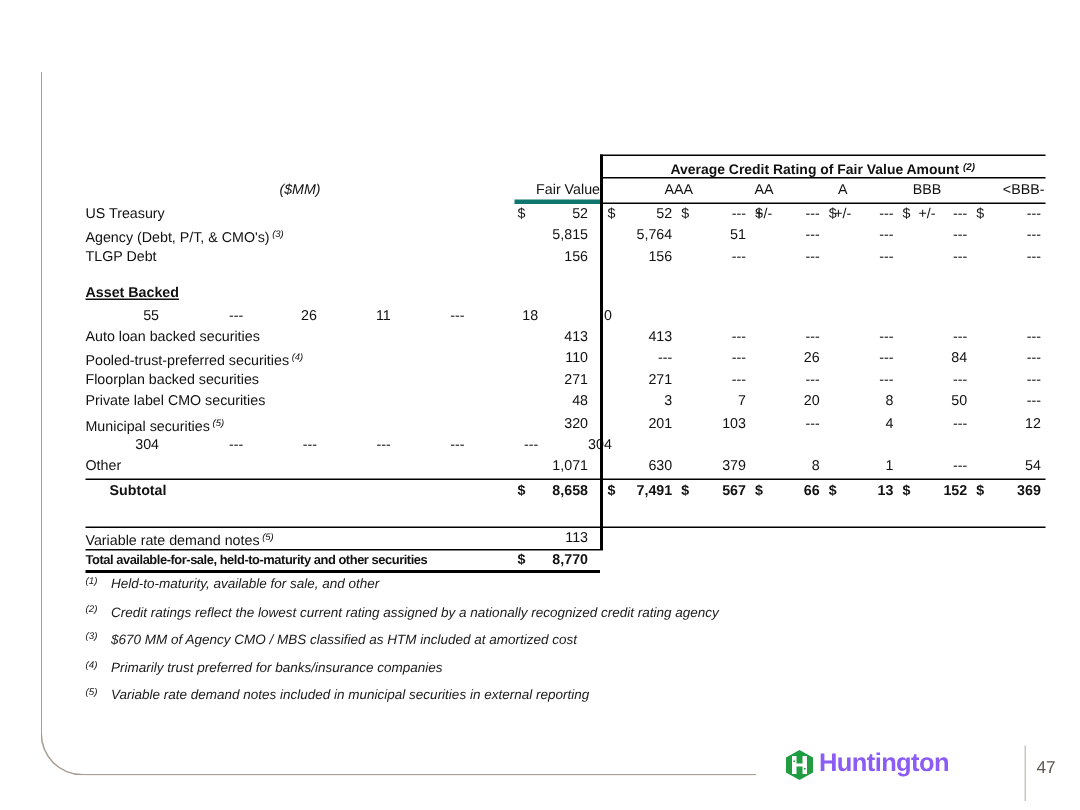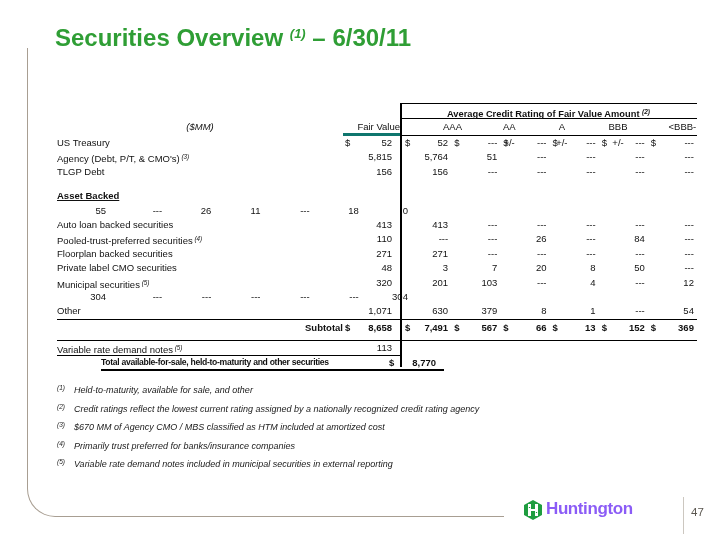--- a/index.html
+++ b/index.html
@@ -40,47 +40,46 @@
   .row { display:flex; height:14.4px; line-height:14.2px; }
   .c-label { width:286px; white-space:nowrap; overflow:visible; }
   .c-label sup { font-size:6.3px; font-style:italic; vertical-align:3px; }
   .c-fv { width:57px; display:flex; justify-content:space-between; box-sizing:border-box; padding:0 8px 0 2px; }
   .c-ratings { display:flex; margin-left:2px; width:295px; }
   .c-r { width:49.16px; display:flex; justify-content:space-between; box-sizing:border-box; padding:0 3px; }
 
   .row-gap { height:10px; }
   .row-section { font-weight:bold; }
   .row-section .u { text-decoration:underline; }
-  .row-subtotal { font-weight:bold; height:22px; line-height:15px; box-sizing:border-box;
-                  border-top:1px solid #000; border-bottom:1.8px solid #000;text-align:right; }
+  .row-subtotal { font-weight:bold; height:33px; line-height:15px; box-sizing:border-box;
+                  border-top:1px solid #000; border-bottom:1.8px solid #000; }
   .row-subtotal .c-label { padding-left:16px; width:270px; }
   .row-vrdn { width:343px; height:15px; line-height:13.5px; box-sizing:border-box; border-bottom:1px solid #000; }
   .row-total { width:343px; height:15.5px; line-height:13.5px; box-sizing:border-box;
-               border-bottom:2px solid #000; font-weight:bold;margin-left:44px; }
+               border-bottom:2px solid #000; font-weight:bold; }
   .row-total .c-label { font-size:8.6px; letter-spacing:-0.3px; }
 
   
   .footnotes { position:absolute; left:57px; top:379px; font-style:italic; font-size:9px; color:#1a1a1a; }
   .fn { height:18.6px; line-height:18.6px; white-space:nowrap; }
   .fn sup { font-size:6.5px; vertical-align:3px; }
   .fn span { margin-left:9px; }
 
   
   .logo { position:absolute; left:524px; top:500px; width:18px; height:20px; }
   .brand { position:absolute; left:546px; top:499px; font-size:17px; font-weight:bold;
            color:#8b5cf6; letter-spacing:-0.4px; white-space:nowrap; }
   .pg-div { position:absolute; left:683px; top:497px; width:1px; height:37px; background:#ccc7c0; }
   .page-num { position:absolute; left:691px; top:506px; font-size:11.5px; color:#5a564f; }
 </style>
 </head>
 <body>
 
 <div class="slide">
 
-  <div class="title"><span>Securities Overview</span>&nbsp;<sup>(1)</sup><span> – 6/30/11</span></div>
 
   <div class="frame"></div>
 
   <div class="tbl">
     <div class="v-div"></div>
 
     <div class="h-grp">
       <div class="grp-box"><span>Average Credit Rating of Fair Value Amount</span>&nbsp;<sup>(2)</sup></div>
     </div>
 

